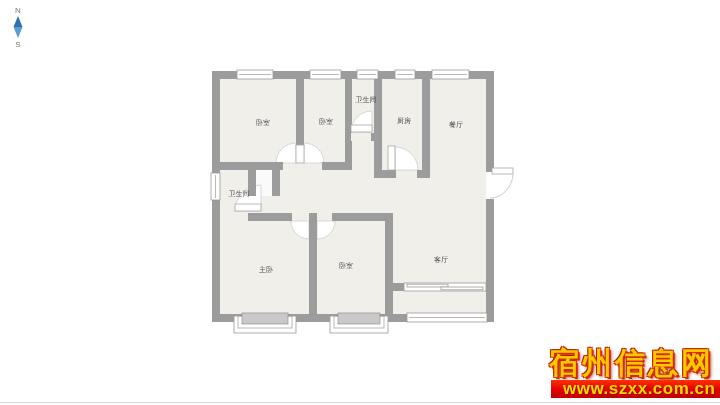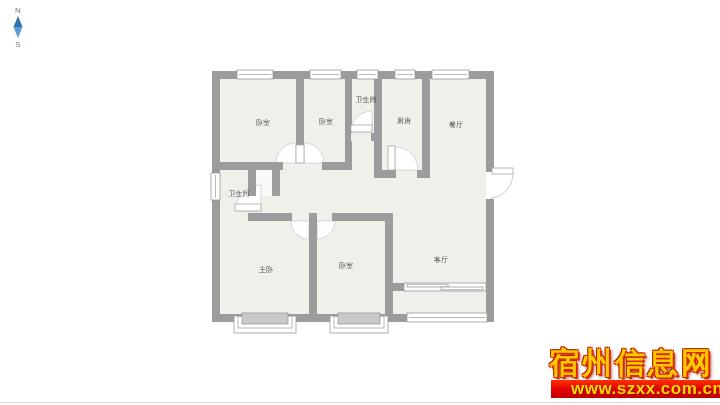--- a/index.html
+++ b/index.html
@@ -13,21 +13,21 @@
   .sill{fill:#c9c9c9;stroke:#8f8f8f;stroke-width:.7;}
   .rlabel{font:7px "Liberation Sans",sans-serif;fill:#4a4a4a;text-anchor:middle;}
   .compass-letter{font:8px "Liberation Sans",sans-serif;fill:#777;text-anchor:middle;}
   .wm-title{position:absolute;left:549px;top:344px;width:175px;height:40px;
     font-family:"Liberation Serif",serif;font-weight:bold;font-size:30px;line-height:38px;
     letter-spacing:3px;color:#ffc800;white-space:nowrap;
     text-shadow:2px 2px 0 #d42b00,-1px -1px 0 #b81d00,1px -1px 0 #d42b00,-1px 1px 0 #d42b00,3px 3px 3px rgba(140,0,0,.55);}
   .wm-banner{position:absolute;left:551px;top:380px;width:169px;height:18px;overflow:hidden;
     background:linear-gradient(180deg,#ff2f00 0%,#e00000 55%,#c40000 100%);
     font-family:"Liberation Sans",sans-serif;font-weight:bold;font-size:17px;line-height:18px;
-    letter-spacing:.5px;color:#ffd800;white-space:nowrap;padding-left:20px;box-sizing:border-box;
+    letter-spacing:.5px;color:#ffd800;white-space:nowrap;padding-left:12px;box-sizing:border-box;
     text-shadow:1px 1px 0 #991000;}
   .bottom-line{position:absolute;left:0;top:402px;width:720px;height:1px;background:#cdd8df;}
 </style>
 </head>
 <body>
 
 <div id="screen">
 
   <svg width="720" height="405" viewBox="0 0 720 405">
 

